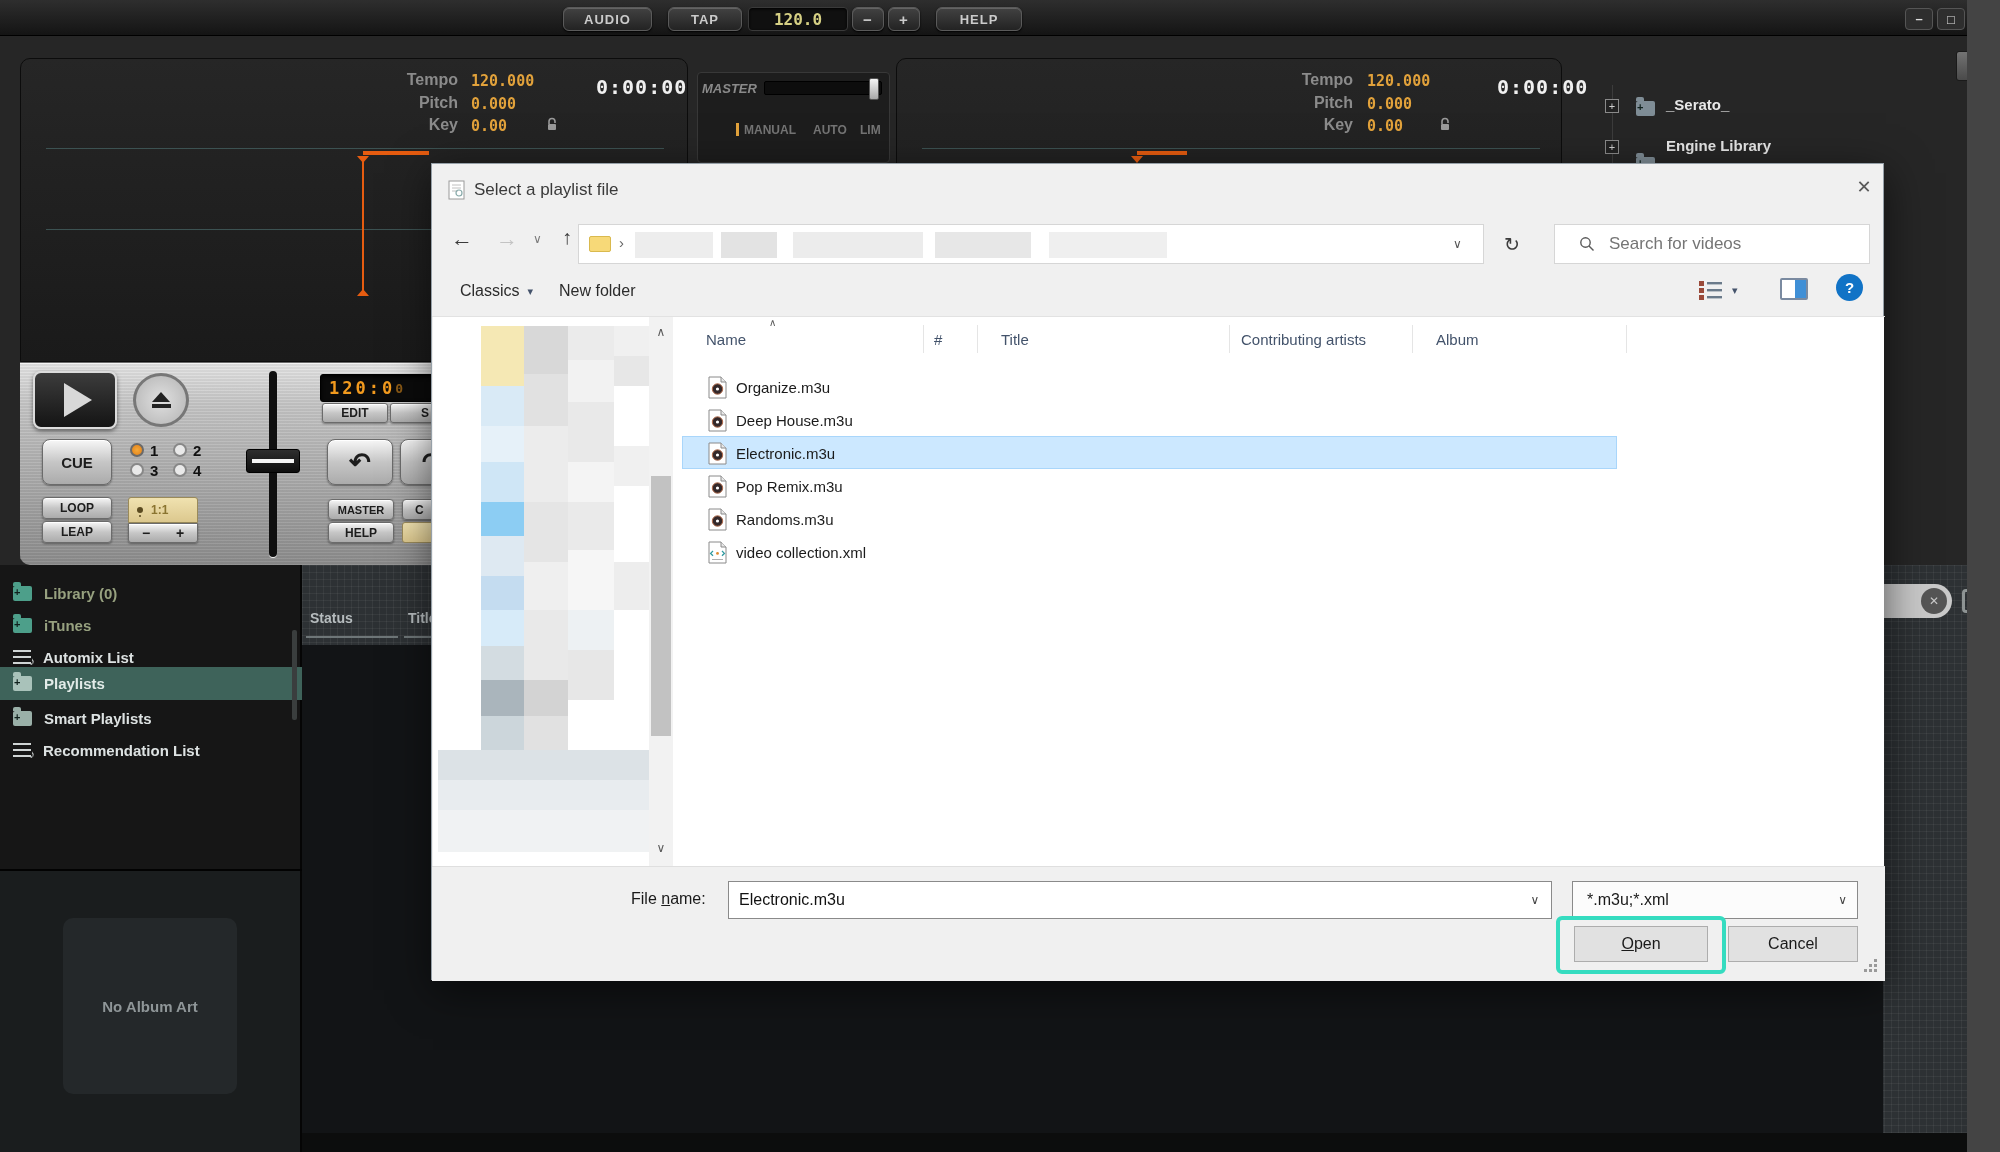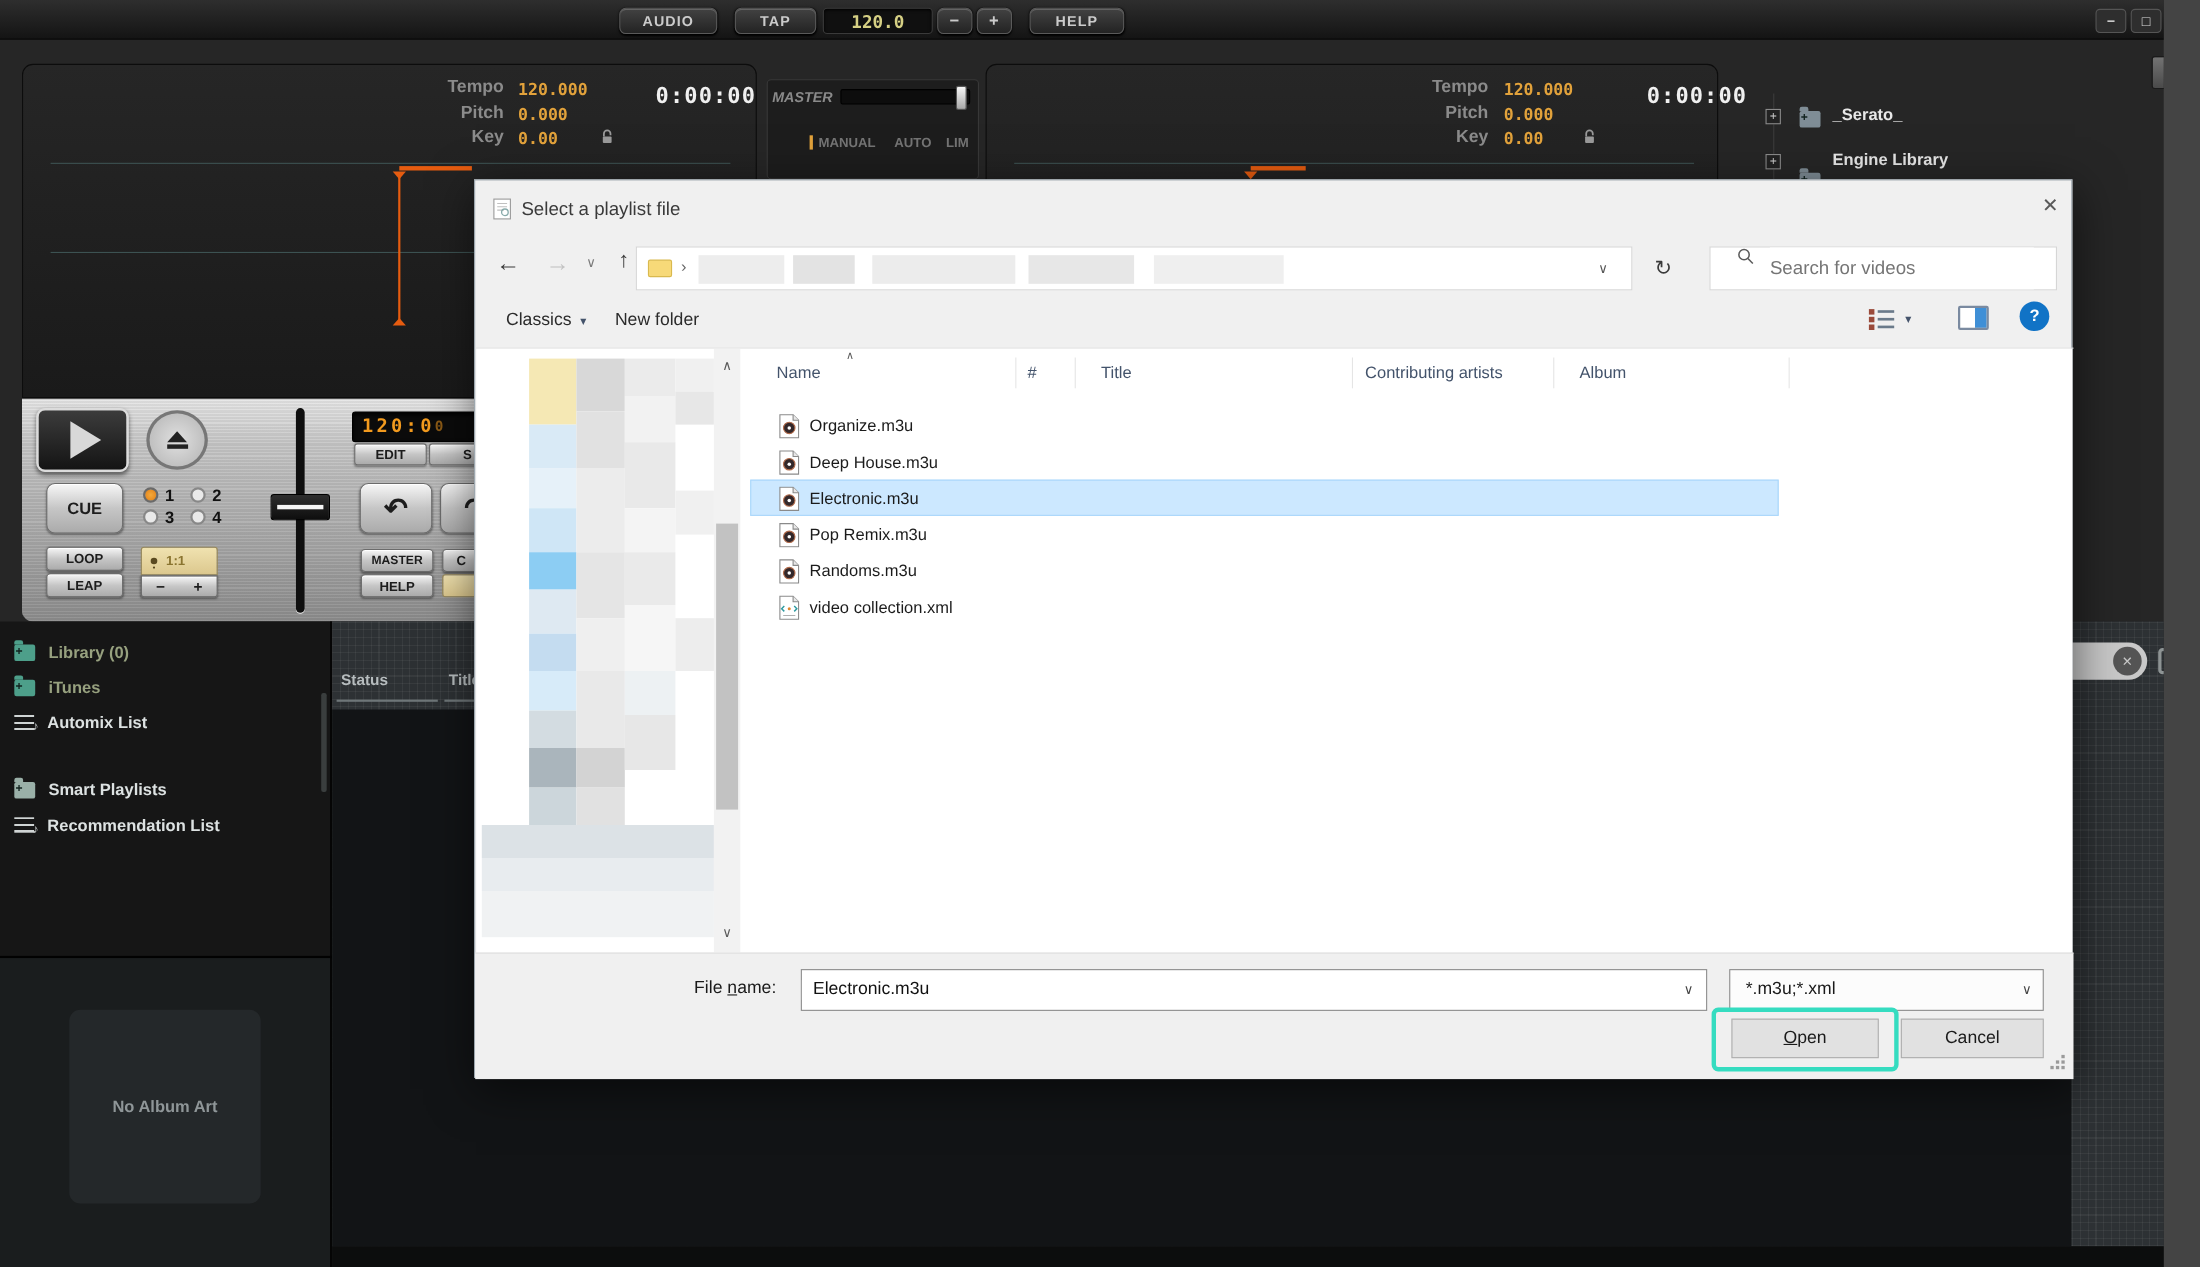--- a/index.html
+++ b/index.html
@@ -186,20 +186,24 @@
     <div class="abs side-item" style="left:0;top:44px;width:300px;">
       <span class="foldicon" style="background:#4d9f8a;"></span>
       <span class="side-label" style="color:#97a17f;">iTunes</span>
     </div>
     <div class="abs side-item" style="left:0;top:76px;width:300px;">
       <span class="listicon">
           <span>♪</span>
         </span>
       <span class="side-label" style="color:#dde2e2;">Automix List</span>
     </div>
+    <div class="abs side-item" style="left:0;top:102px;width:302px;height:33px;background:#3e635a;">
+      <span class="foldicon" style="background:#a9c2ba;"></span>
+      <span class="side-label" style="color:#e2ebe8;">Playlists</span>
+    </div>
     <div class="abs side-item" style="left:0;top:137px;width:300px;">
       <span class="foldicon" style="background:#9ab0a8;"></span>
       <span class="side-label" style="color:#dde2e2;">Smart Playlists</span>
     </div>
     <div class="abs side-item" style="left:0;top:169px;width:300px;">
       <span class="listicon">
           <span>♪</span>
         </span>
       <span class="side-label" style="color:#dde2e2;">Recommendation List</span>
     </div>
@@ -252,21 +256,21 @@
       <div class="abs" style="left:10px;top:11px;width:22px;height:16px;background:#f7d978;border:1px solid #d9b94e;border-radius:2px;"></div>
       <span class="abs" style="left:40px;top:9px;color:#666;font-size:15px;">›</span>
       <i class="blk" style="left:56px;top:7px;width:78px;height:26px;background:#ededed;"></i>
       <i class="blk" style="left:142px;top:7px;width:56px;height:26px;background:#e3e3e3;"></i>
       <i class="blk" style="left:214px;top:7px;width:130px;height:26px;background:#ececec;"></i>
       <i class="blk" style="left:356px;top:7px;width:96px;height:26px;background:#e7e7e7;"></i>
       <i class="blk" style="left:470px;top:7px;width:118px;height:26px;background:#efefef;"></i>
       <span class="abs" style="left:874px;top:12px;color:#555;font-size:12px;">∨</span>
     </div>
     <div class="abs" style="left:1060px;top:60px;width:40px;height:40px;display:flex;align-items:center;justify-content:center;color:#3b3b3b;font-size:19px;">↻</div>
-    <div class="abs whitebox" style="left:1122px;top:60px;width:316px;height:40px;display:flex;gap:14px;padding-left:24px;">
+    <div class="abs whitebox" style="left:1122px;top:60px;width:316px;height:40px;display:flex;align-items:center;gap:14px;padding-left:24px;">
       <svg width="16" height="16" viewBox="0 0 16 16">
           <circle cx="6.5" cy="6.5" r="4.7" fill="none" stroke="#5a5a5a" stroke-width="1.4"></circle>
           <path d="M10 10 L14.5 14.5" stroke="#5a5a5a" stroke-width="1.4"></path>
         </svg>
       <input style="border: none; font-size: 17px; color: rgb(51, 51, 51); width: 240px;" placeholder="Search for videos">
     </div>
 
     <div class="abs" style="left:28px;top:118px;display:flex;align-items:center;gap:8px;font-size:16px;color:#2b2b2b;">
       <span>Classics</span>
       <span style="color:#44536b;font-size:11px;">▾</span>

